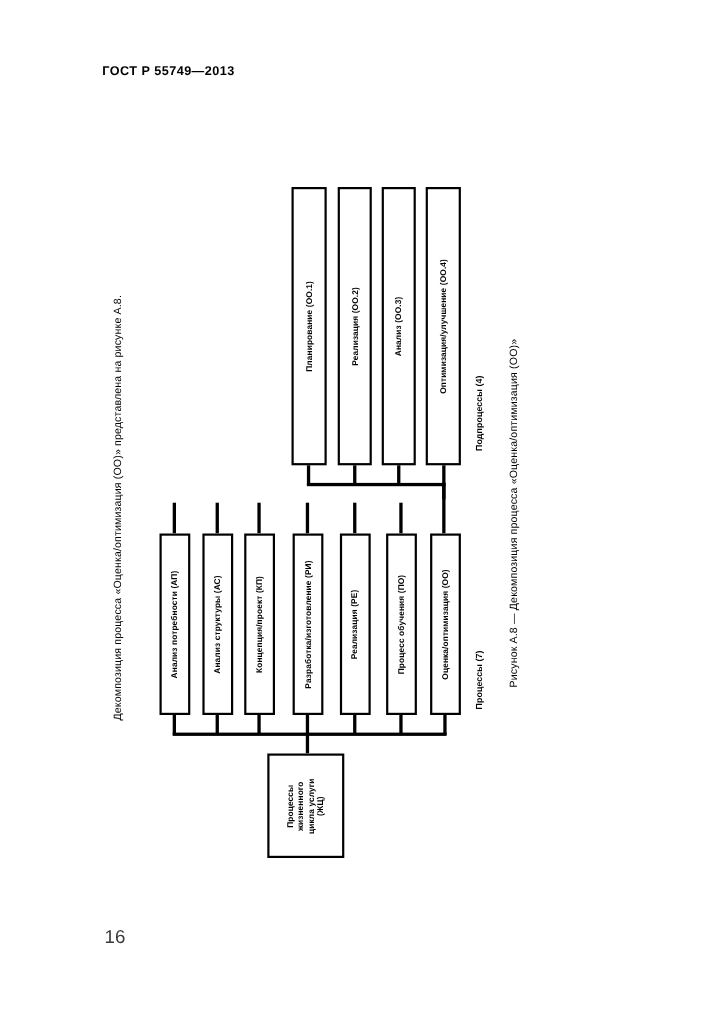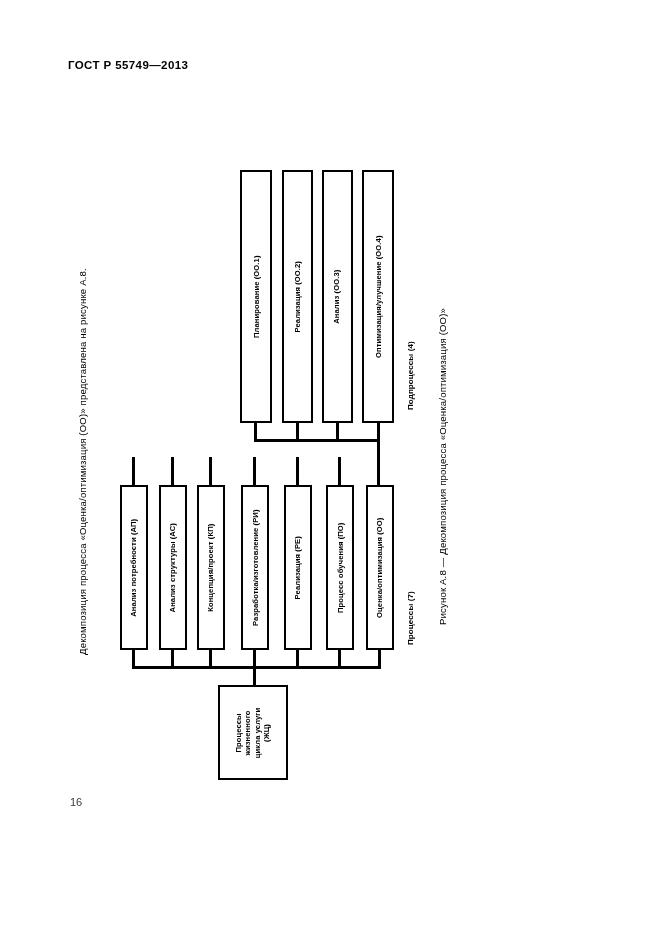--- a/index.html
+++ b/index.html
@@ -4,37 +4,37 @@
 <style>
   html,body{margin:0;padding:0;}
   body{
     width:661px;height:935px;
     background:#ffffff;
     font-family:"Liberation Sans", sans-serif;
     color:#000;
     position:relative;
     overflow:hidden;
   }
-  .page{position:absolute;inset:0;}
+  .page{position:absolute;inset:0;margin-left:25px;}
 
   
   .doc-header{
     position:absolute;
     left:68px;top:59px;
     font-size:11.5px;
     font-weight:bold;
     letter-spacing:.4px;
     white-space:nowrap;
   }
 
   
   .page-number{
     position:absolute;
-    left:70px;top:796px;
-    font-size:11px;
+    left:70px;top:842px;
+    font-size:17px;
     color:#3a3a3a;
   }
 
   
   .body-text{
     position:absolute;
     left:0;top:0;
     transform-origin:0 0;
     white-space:nowrap;
     font-size:9.6px;

